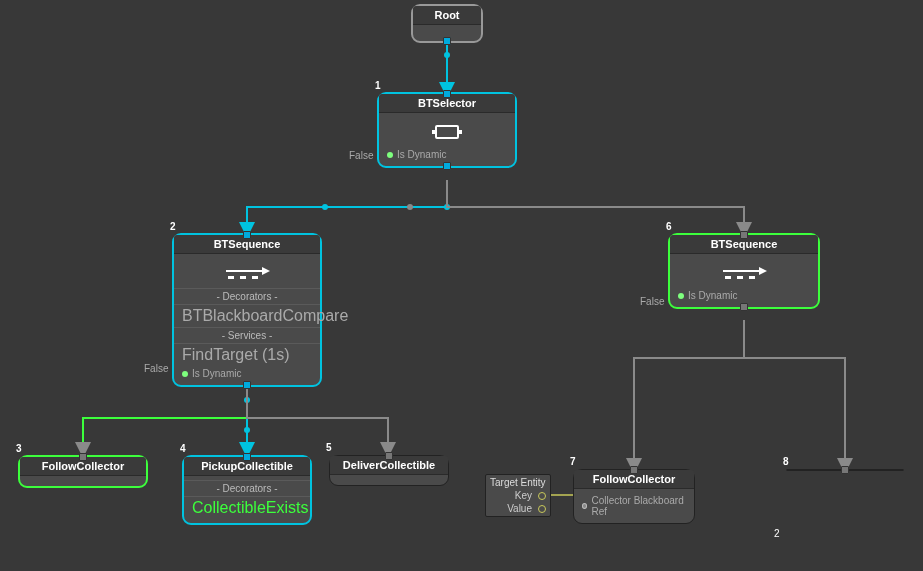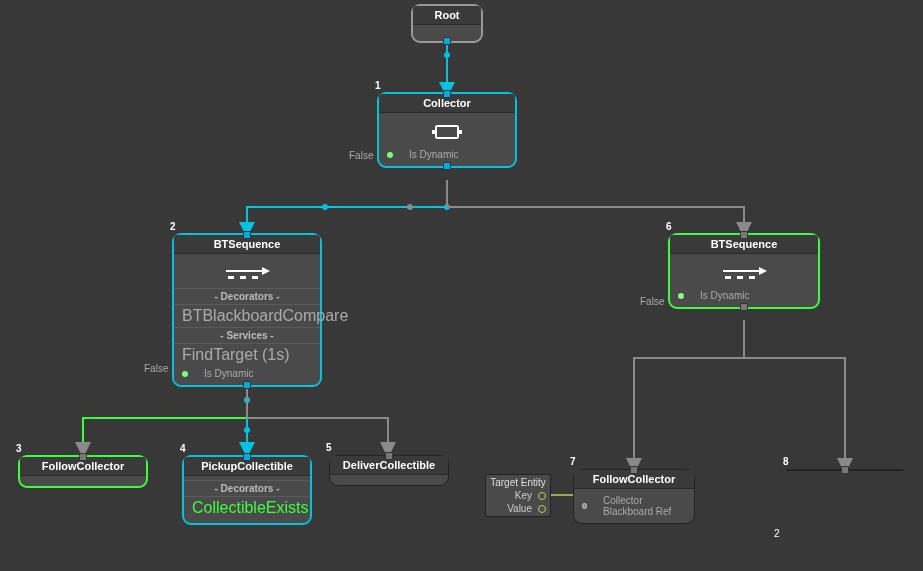--- a/index.html
+++ b/index.html
@@ -4,22 +4,22 @@
 <style>
 *{margin:0;padding:0;box-sizing:border-box}
 body{background:#383838;font-family:Arial,sans-serif;font-size:11px;color:#ccc;width:923px;height:571px;position:relative;overflow:hidden}
 .grid{position:absolute;inset:0;background-image:radial-gradient(circle,#4a4a4a 0.5px,transparent 0.5px);background-size:20px 20px;pointer-events:none}
 svg.connections{position:absolute;top:0;left:0;width:923px;height:571px;pointer-events:none}
 .node{position:absolute;background:#4a4a4a;border-radius:9px;display:flex;flex-direction:column}
 .node-index{position:absolute;top:-14px;left:-4px;color:#fff;font-weight:bold;font-size:10px}
 .node-header{background:#3a3a3a;color:#fff;text-align:center;padding:3px 8px;font-weight:bold;font-size:11px;border-top-left-radius:3px;border-top-right-radius:3px;border-bottom:1px solid #2a2a2a}
 .node-body{padding:4px 0;display:flex;flex-direction:column}
 .node-icon-row{display:flex;justify-content:center;padding:6px 0}
-.section-label{text-align:center;font-weight:bold;color:#bbb;padding:2px 0;border-top:1px solid #5a5a5a;border-bottom:1px solid #5a5a5a;font-size:10px}
-.prop-row{display:flex;align-items:center;padding:2px 8px;gap:16px;font-size:10px;color:#aaa}
+.section-label{text-align:center;font-weight:normal;color:#bbb;padding:2px 0;border-top:1px solid #5a5a5a;border-bottom:1px solid #5a5a5a;font-size:10px}
+.prop-row{display:flex;align-items:center;padding:2px 8px;gap:4px;font-size:10px;color:#aaa}
 .prop-row .dot{width:6px;height:6px;border-radius:50%;background:#7eff7e;display:inline-block}
 .text-row{padding:2px 8px;font-size:16px;color:#aaa}
 .port{position:absolute;width:8px;height:8px;background:#777;border:1px solid #333;border-radius:1px}
 .port.top{top:-4px;left:50%;transform:translateX(-50%)}
 .port.bottom{bottom:-4px;left:50%;transform:translateX(-50%)}
 .port.active{background:#0ad}
 .node.root{border:2px solid #999}
 .node.cyan{border:2px solid #00c3e0}
 .node.green{border:2px solid #3cff3c}
 .node.plain{border:1px solid #222}
@@ -69,21 +69,21 @@
 </svg>
 
 <div class="node root" style="left:411px;top:4px;width:72px">
   <div class="node-header">Root</div>
   <div class="node-body" style="height:16px"></div>
   <div class="port bottom active"></div>
 </div>
 
 <div class="node cyan" style="left:377px;top:92px;width:140px">
   <span class="node-index">1</span>
-  <div class="node-header">Collector</div>
+  <div class="node-header">BTSelector</div>
   <div class="node-body">
     <div class="node-icon-row">
       <svg width="34" height="18">
           <rect x="6" y="3" width="22" height="12" rx="1" fill="none" stroke="#fff" stroke-width="2"></rect>
           <rect x="2" y="7" width="4" height="4" fill="#fff"></rect>
           <rect x="28" y="7" width="4" height="4" fill="#fff"></rect>
         </svg>
     </div>
     <div class="prop-row">
         <span class="dot"></span>
@@ -181,21 +181,21 @@
   <div class="port top"></div>
 </div>
 
 <div class="node plain" style="left:786px;top:469px;width:118px">
   <span class="node-index">8</span>
   <div class="port top"></div>
 </div>
 <span class="bottom-count" style="left:774px;top:528px">2</span>
 
 <div class="small-panel" style="left:485px;top:474px;width:66px">
-  <div class="row" style="justify-content:center;color:#ddd">
+  <div class="row" style="justify-content:flex-start;color:#ddd">
       <span>Target Entity</span>
     </div>
   <div class="row">
       <span>Key</span>
       <span class="pin out"></span>
     </div>
   <div class="row">
       <span>Value</span>
       <span class="pin out"></span>
     </div>

